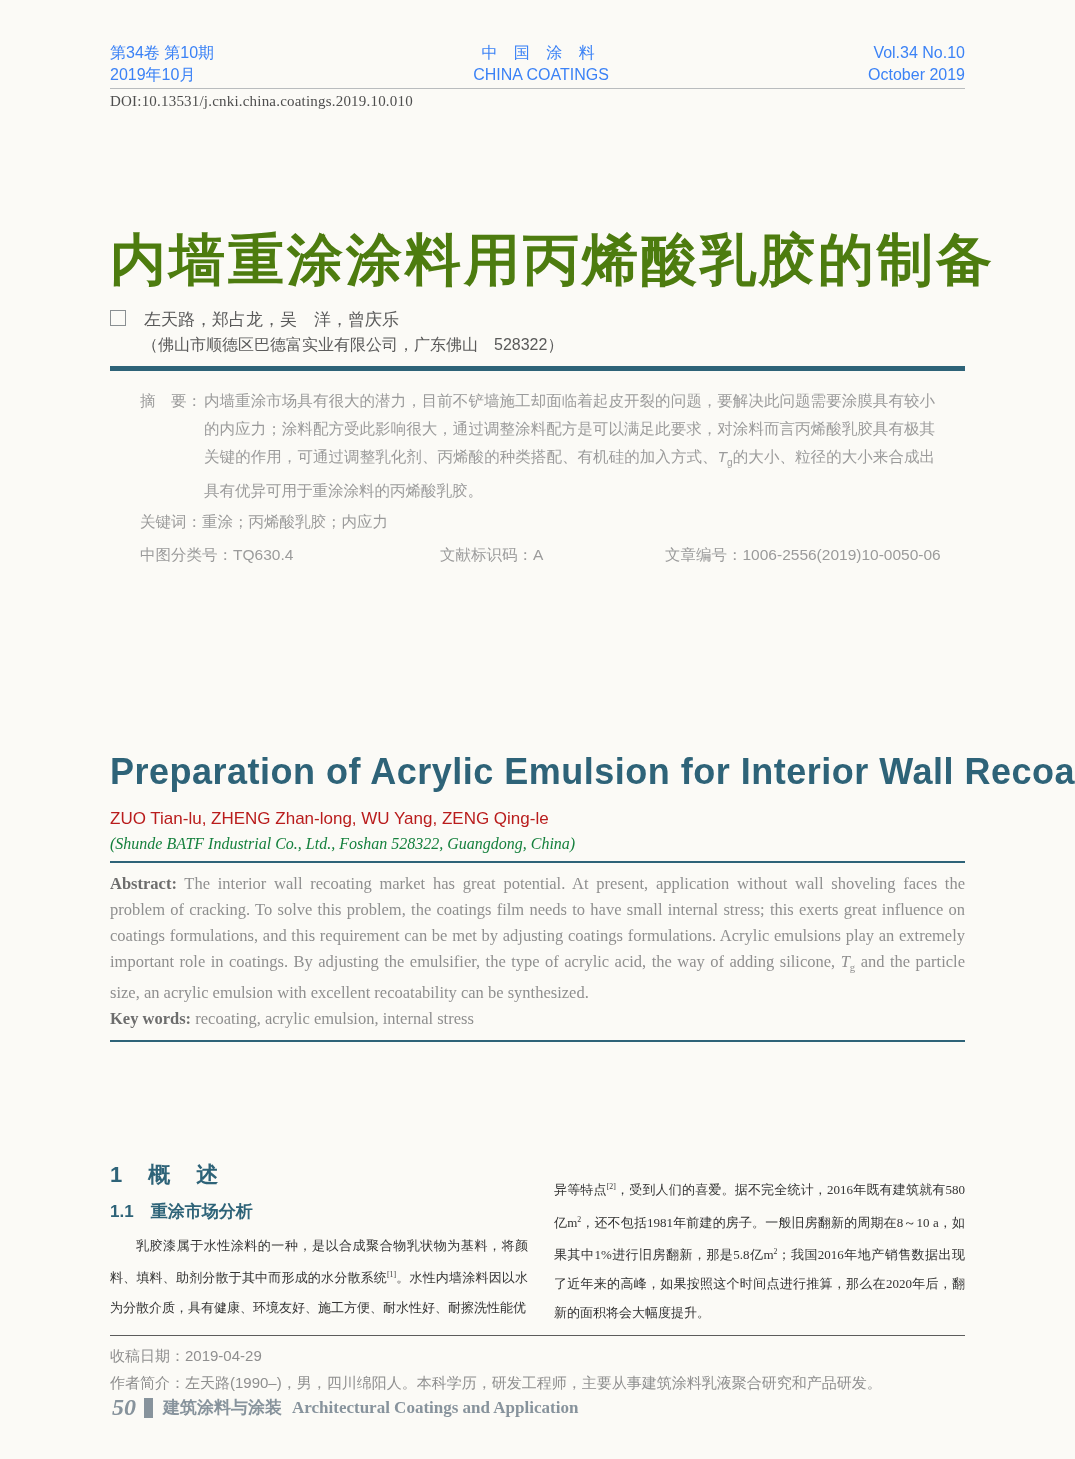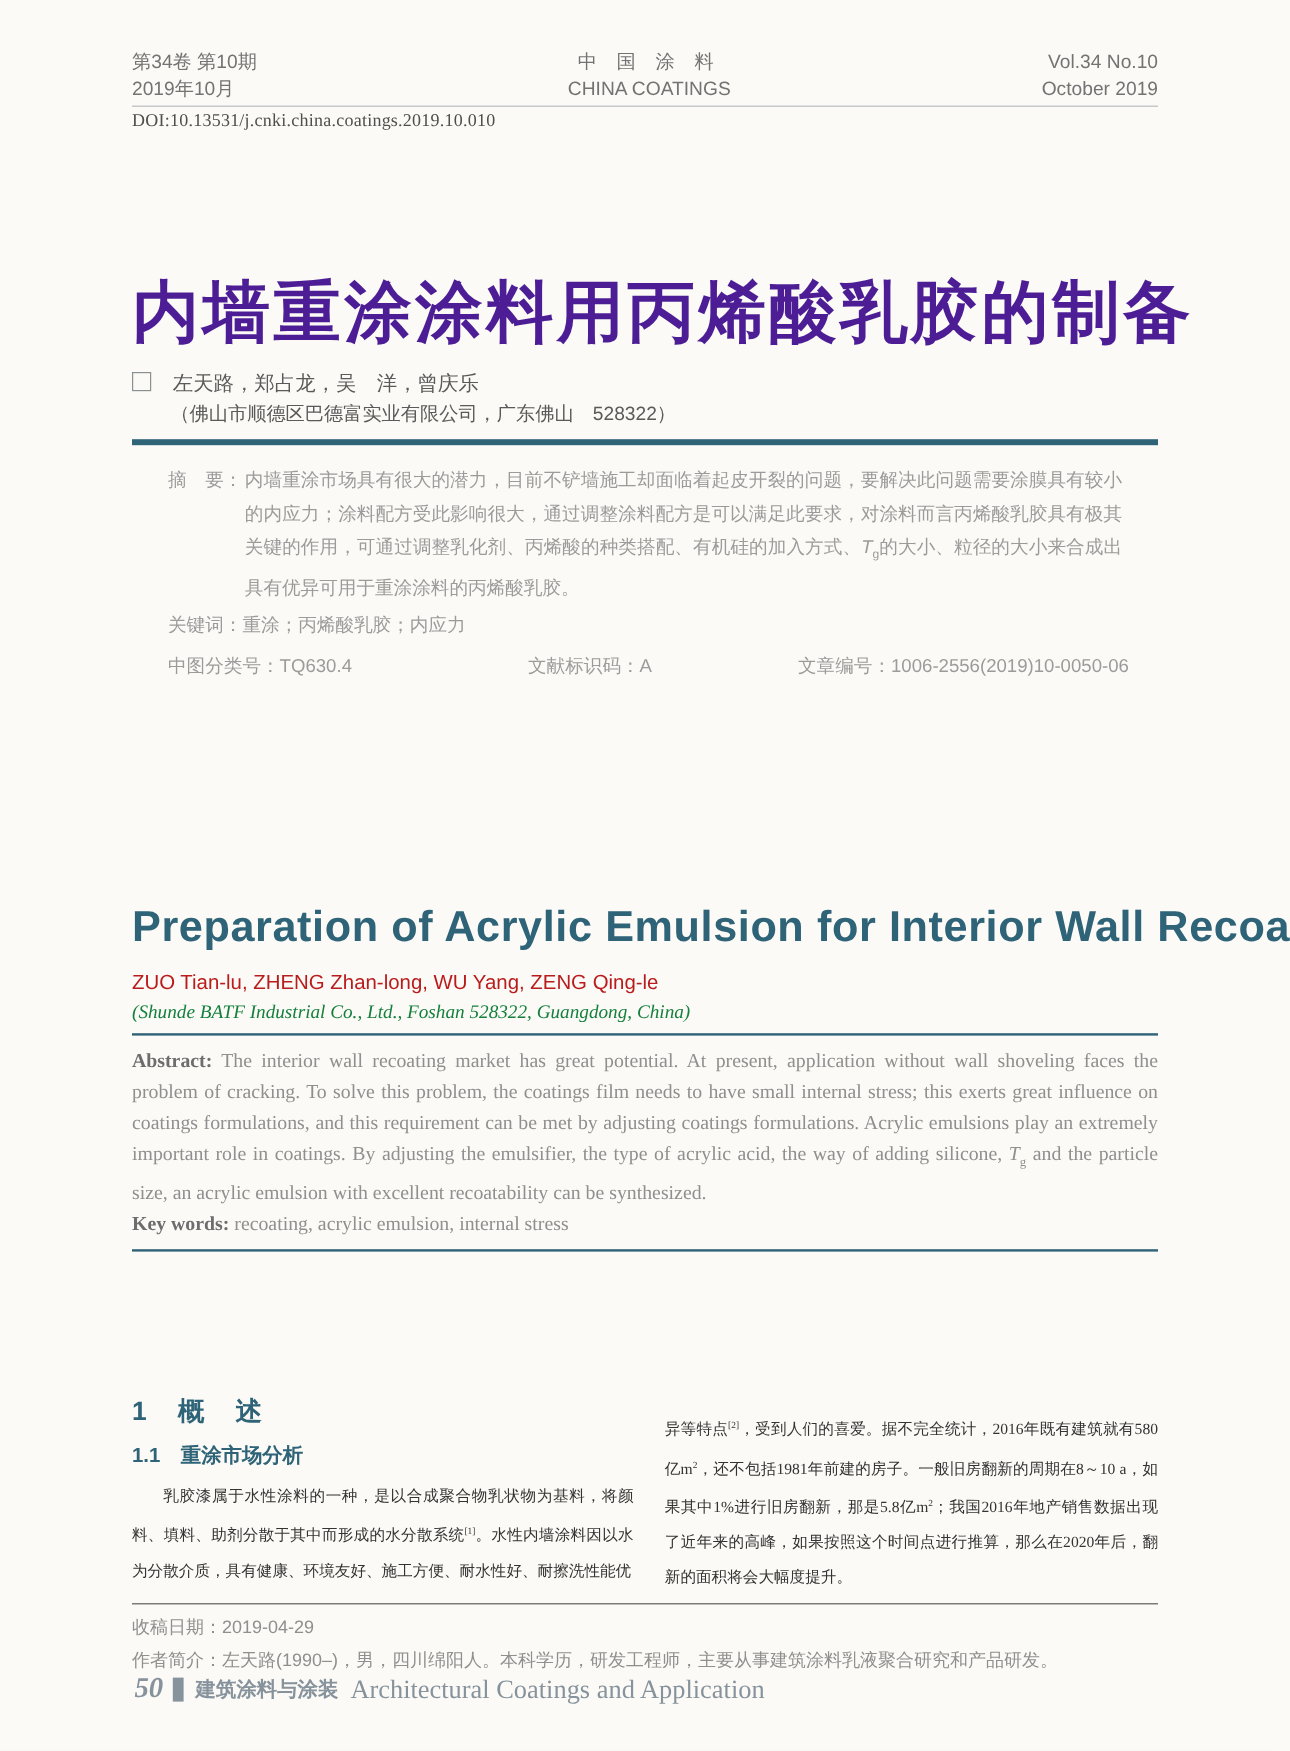--- a/index.html
+++ b/index.html
@@ -11,33 +11,33 @@
     background:#fbfaf6;
     overflow:hidden;
     font-family:"Liberation Serif","DejaVu Serif",serif;
     color:#3a3a3a;
     box-sizing:border-box;
     padding:42px 110px 0 110px;
   }
   
   .jheader{display:flex;justify-content:space-between;align-items:flex-start;
     font-family:"Liberation Sans","DejaVu Sans",sans-serif;
-    color:#737373;font-size:16px;line-height:22px;}
+    color:#3b82f6;font-size:16px;line-height:22px;}
   .jheader .col{white-space:nowrap;}
   .jheader .col.center{text-align:center;}
   .jheader .col.right{text-align:right;}
   .jheader .zh-spaced{letter-spacing:6px;}
   .header-rule{border:none;border-top:1px solid #b9bcbe;margin:2px 0 4px 0;}
   .doi-line{font-size:15px;color:#4e4e4e;letter-spacing:0.2px;}
   
   .cn-title{
     margin-top:118px;
     font-family:"Liberation Sans","DejaVu Sans",sans-serif;
     font-weight:700;font-size:56px;line-height:64px;
-    color:#4c1d95;letter-spacing:3px;white-space:nowrap;
+    color:#4d7c0f;letter-spacing:3px;white-space:nowrap;
   }
   .cn-authors{margin-top:16px;font-size:17px;color:#5a5a5a;
     font-family:"Liberation Sans","DejaVu Sans",sans-serif;}
   .cn-authors .marker{display:inline-block;width:14px;height:14px;border:1.5px solid #8a8f92;
     margin-right:18px;vertical-align:-1px;}
   .cn-affiliation{margin:4px 0 0 32px;font-size:16px;color:#5a5a5a;
     font-family:"Liberation Sans","DejaVu Sans",sans-serif;}
   .thick-rule{border:none;border-top:5px solid #2e6378;margin:10px 0 0 0;}
   
   .cn-abstract{position:relative;margin:16px 0 0 30px;width:795px;
@@ -81,21 +81,21 @@
   .footnote-rule{border:none;border-top:1.5px solid #5c5c5c;margin:8px 0 0 0;}
   .footnote{margin-top:6px;color:#8f8f8f;font-size:15px;line-height:27px;
     font-family:"Liberation Sans","DejaVu Sans",sans-serif;}
   
   .pfooter{position:absolute;left:112px;bottom:38px;display:flex;align-items:center;
     color:#87939c;}
   .pfooter .pnum{font-style:italic;font-weight:700;font-size:24px;margin-right:8px;}
   .pfooter .bar{display:inline-block;width:9px;height:20px;background:#87939c;margin-right:10px;}
   .pfooter .sec-cn{font-weight:700;font-size:17px;margin-right:10px;
     font-family:"Liberation Serif","DejaVu Serif",serif;}
-  .pfooter .sec-en{font-size:22px;font-weight:400;font-family:"Liberation Serif","DejaVu Serif",serif;}
+  .pfooter .sec-en{font-size:17px;font-weight:700;font-family:"Liberation Serif","DejaVu Serif",serif;}
 </style>
 </head>
 <body>
 
 <div class="page">
 
   <div class="jheader">
     <div class="col left">
       <div>第34卷 第10期</div>
       <div>2019年10月</div>

